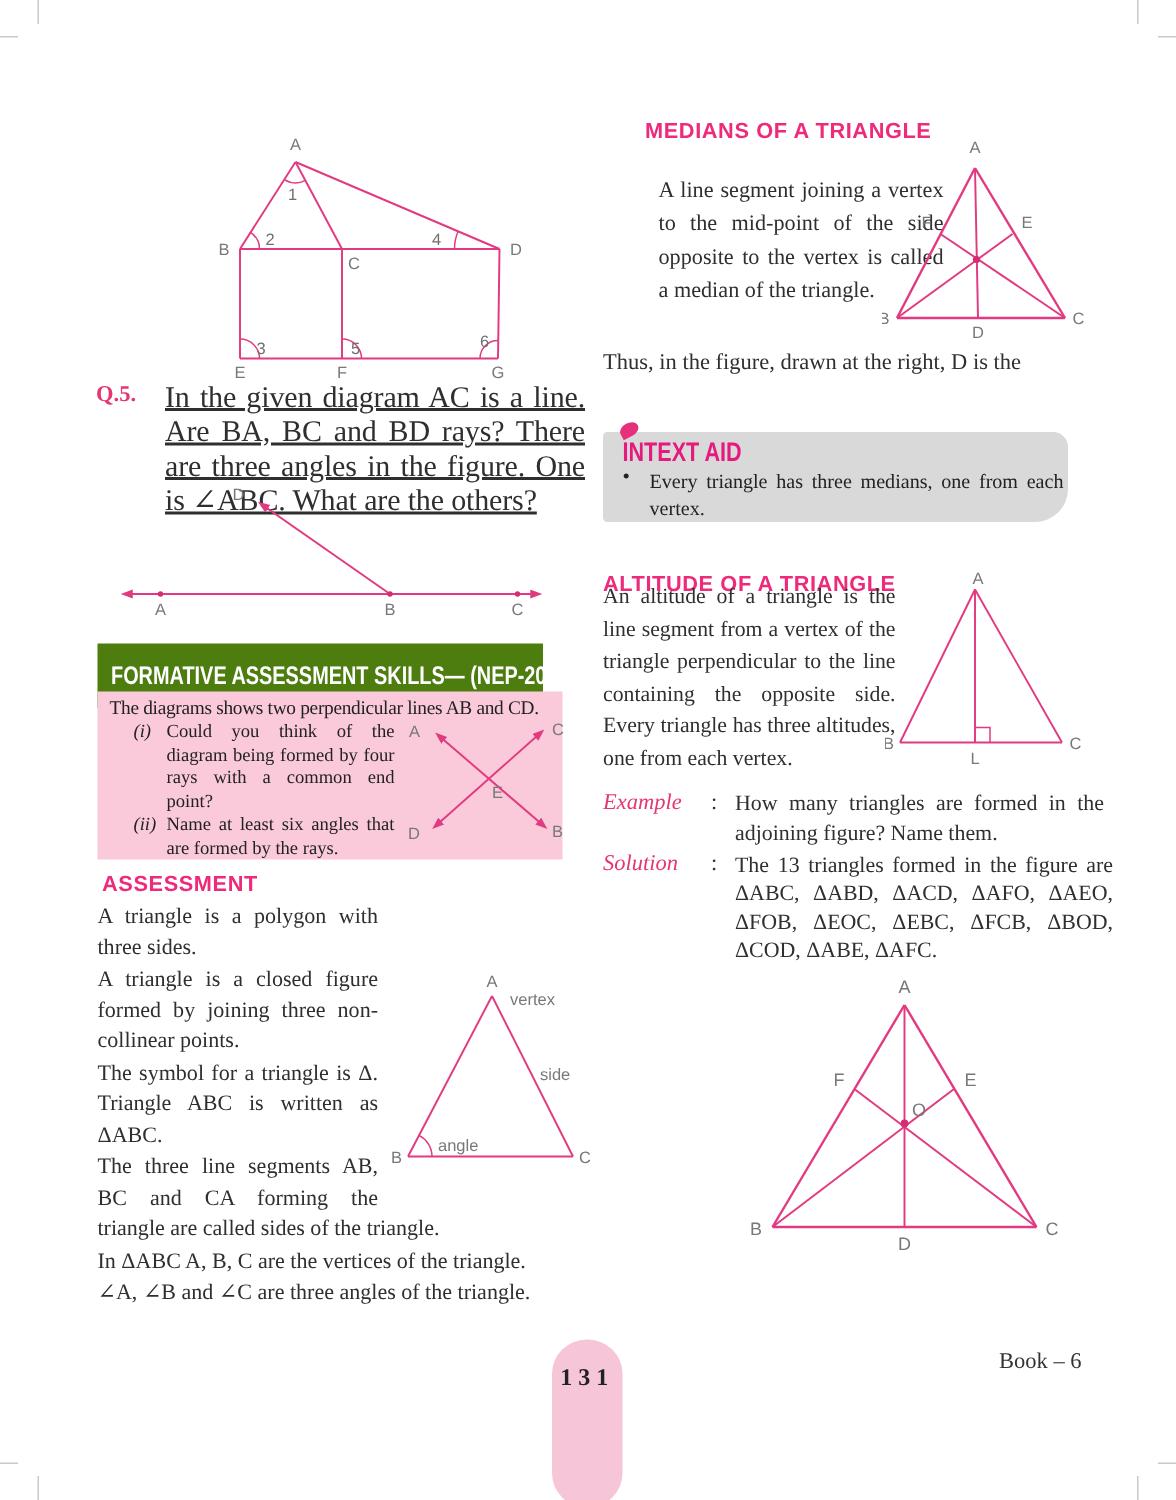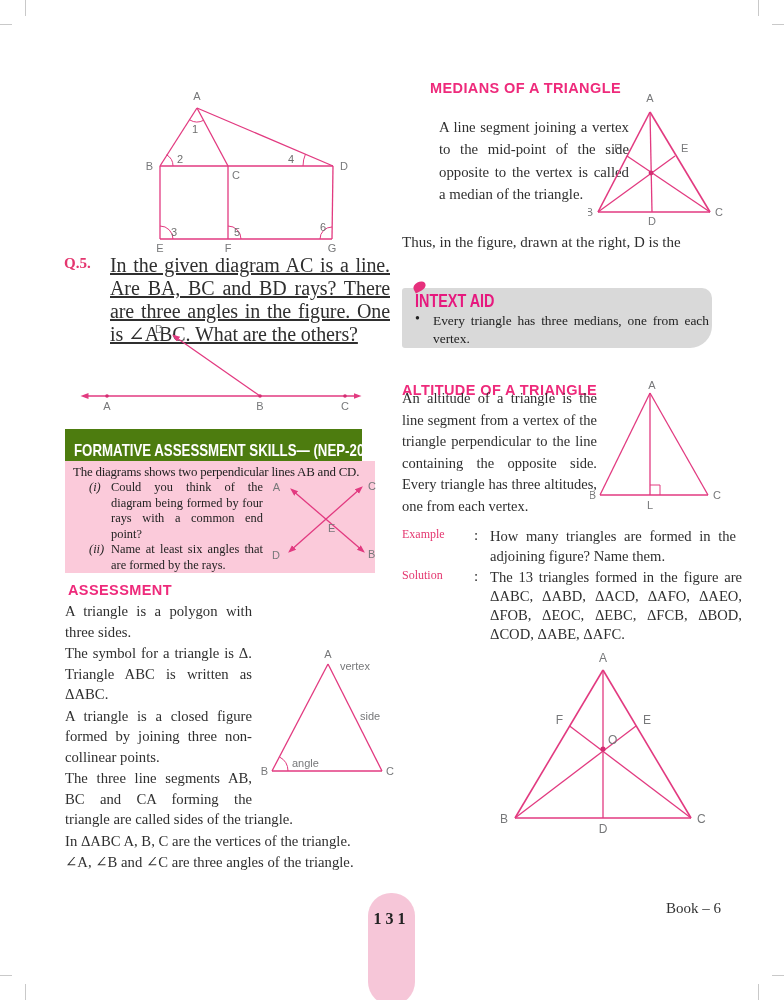--- a/index.html
+++ b/index.html
@@ -40,21 +40,21 @@
   .aid-title{position:absolute;left:13px;top:3px;color:#e6197e;}
   .aid-title .condense{transform:scaleX(.8);font-size:18px;color:#e6197e;}
   .aid-leaf{position:absolute;left:11px;top:-6px;width:13px;height:9px;background:#e6307c;
             border-radius:60% 60% 60% 0;transform:rotate(-28deg);}
   .aid-bullet{position:absolute;left:13px;top:23px;font-size:14px;color:#222;}
   .aid-text{position:absolute;left:31px;top:24px;width:276px;font-size:13.4px;line-height:18px;
             text-align:justify;color:#222;}
   .alt-para{left:402px;top:388px;width:195px;font-size:14.5px;line-height:21.6px;}
   .ex-row{left:402px;top:527px;width:338px;display:flex;}
   .sol-row{left:402px;top:568px;width:340px;display:flex;}
-  .ex-lbl{width:72px;flex:none;color:#e4366f;font-size:12px;}
+  .ex-lbl{width:72px;flex:none;color:#e4366f;font-size:15px;font-style:italic;}
   .ex-colon{width:16px;flex:none;font-size:15px;color:#2f2f2f;}
   .ex-txt{width:246px;font-size:14.6px;line-height:19.5px;text-align:justify;}
   .sol-txt{width:252px;font-size:14.6px;line-height:19px;text-align:justify;}
   
   .book-label{left:666px;top:900px;font-size:15px;color:#333;}
   .capsule{left:368px;top:893px;width:47px;height:112px;background:#f6c6d8;border-radius:23px;
            text-align:center;box-sizing:border-box;padding-top:17px;}
   .capsule span{font-weight:700;font-size:16px;letter-spacing:4px;color:#222;}
   
   svg text{font-family:"Liberation Sans",sans-serif;font-size:11px;fill:#77787a;}
@@ -170,22 +170,22 @@
       <line class="ln" x1="12" y1="123" x2="122" y2="123"></line>
       <path class="arc" d="M 19.4 108.9 A 16 16 0 0 1 28 123"></path>
       <text x="68" y="10" text-anchor="middle">A</text>
       <text x="8" y="127" text-anchor="end">B</text>
       <text x="126" y="127" text-anchor="start">C</text>
       <text x="80" y="22" text-anchor="start">vertex</text>
       <text x="100" y="72" text-anchor="start">side</text>
       <text x="32" y="119" text-anchor="start">angle</text>
     </svg>
     <p>A triangle is a polygon with three sides.</p>
+    <p>A triangle is a closed figure formed by joining three non-collinear points.</p>
     <p>The symbol for a triangle is Δ. Triangle ABC is written as ΔABC.</p>
-    <p>A triangle is a closed figure formed by joining three non-collinear points.</p>
     <p>The three line segments AB, BC and CA forming the triangle are called sides of the triangle.</p>
     <p>In ΔABC A, B, C are the vertices of the triangle.</p>
     <p>∠A, ∠B and ∠C are three angles of the triangle.</p>
   </div>
 
   <div class="abs pink-head" style="left:402px;top:80px;margin-left:28px;">MEDIANS OF A TRIANGLE</div>
 
   <div class="abs just body15 med-para">A line segment joining a vertex to the mid-point of the side opposite to the vertex is called a median of the triangle.</div>
 
   <svg class="abs" style="left:588px;top:88px;" width="140" height="145" viewBox="0 0 140 145">

